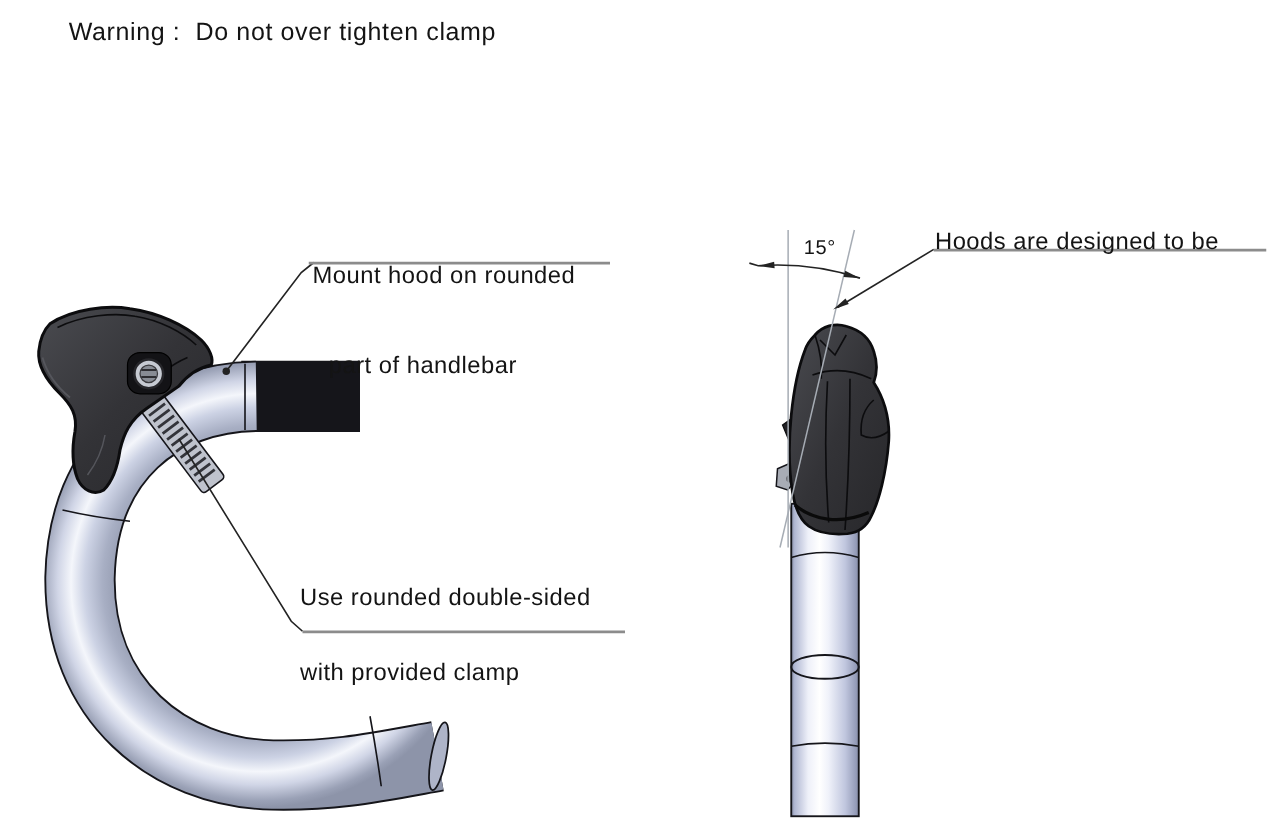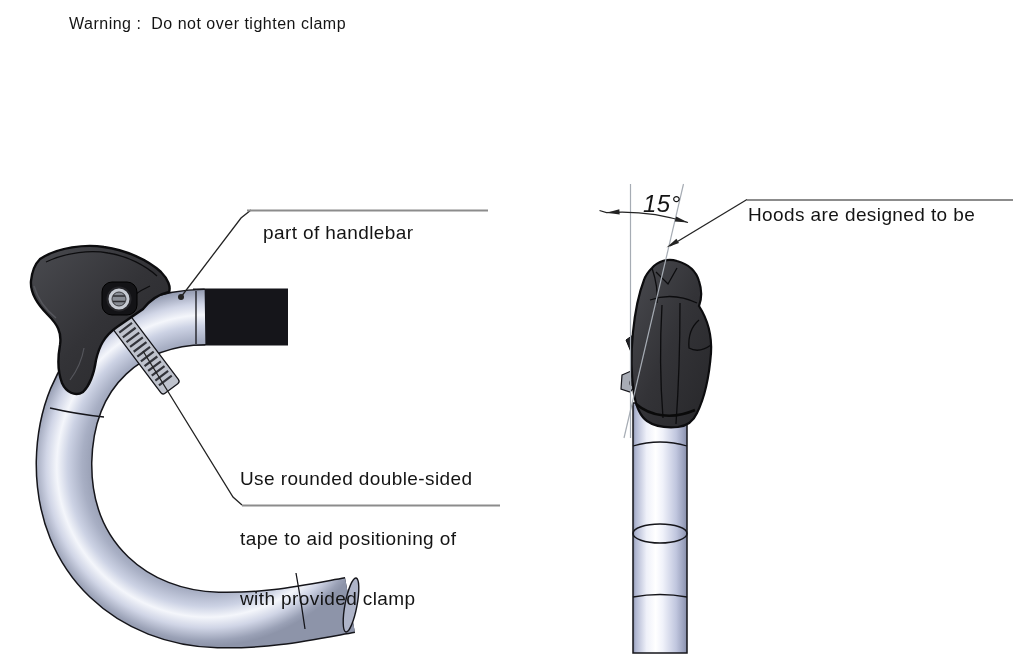--- a/index.html
+++ b/index.html
@@ -5,27 +5,27 @@
   :root{
     --text:#141414; --leader:#232323; --underline:#8c8c8c;
     --construction:#a6acb4; --bg:#ffffff;
   }
   html,body{margin:0;padding:0;background:var(--bg);}
   #page{position:relative;width:1029px;height:667px;background:var(--bg);
         font-family:"Liberation Sans","DejaVu Sans",sans-serif;color:var(--text);
         overflow:hidden;}
   #art{position:absolute;left:0;top:0;z-index:1;}
   .txt{position:absolute;z-index:2;white-space:pre;color:var(--text);}
-  .warning{left:69px;top:15px;font-size:16px;letter-spacing:.5px;}
+  .warning{left:55px;top:15px;font-size:20px;letter-spacing:.5px;}
   .callout{font-size:19px;line-height:20px;letter-spacing:.4px;}
   .co1{left:250px;top:171px;}
   .co1 .l2{margin-left:13px;margin-top:12px;}
   .co2{left:240px;top:429px;}
-  .co3{left:748px;top:165px;}
-  .angle{left:643px;top:190px;font-size:24px;font-style:italic;letter-spacing:.5px;}
+  .co3{left:748px;top:144px;}
+  .angle{left:643px;top:190px;font-size:16px;letter-spacing:.5px;}
   .leader{stroke:var(--leader);stroke-width:1.3;fill:none;}
   .underl{stroke:var(--underline);stroke-width:2.2;fill:none;}
   .constr{stroke:var(--construction);stroke-width:1.2;fill:none;}
   .arrow{fill:var(--leader);stroke:none;}
   .seam{stroke:#15151a;stroke-width:1.3;fill:none;}
   .hoodline{stroke:#0c0c0e;stroke-width:1.3;fill:none;}
 </style>
 </head>
 <body>
 
@@ -163,26 +163,26 @@
         <path class="leader" d="M 747 199.5 L 670 246"></path>
         <polygon class="arrow" points="666.5,247.5 676.4,238.7 679.0,243.1"></polygon>
         <path class="underl" d="M 747 200 H 1013"></path>
       </g>
     </g>
   </svg>
 
   <div class="txt warning">Warning :  Do not over tighten clamp</div>
 
   <div class="txt callout co1">
+    <div>Mount hood on rounded</div>
     <div class="l2">part of handlebar</div>
   </div>
 
   <div class="txt callout co2">
     <div>Use rounded double-sided</div>
-    <div>tape to aid positioning of</div>
     <div>with provided clamp</div>
   </div>
 
   <div class="txt callout co3">
     <div>Hoods are designed to be</div>
   </div>
 
   <div class="txt angle">15°</div>
 
 </div>

